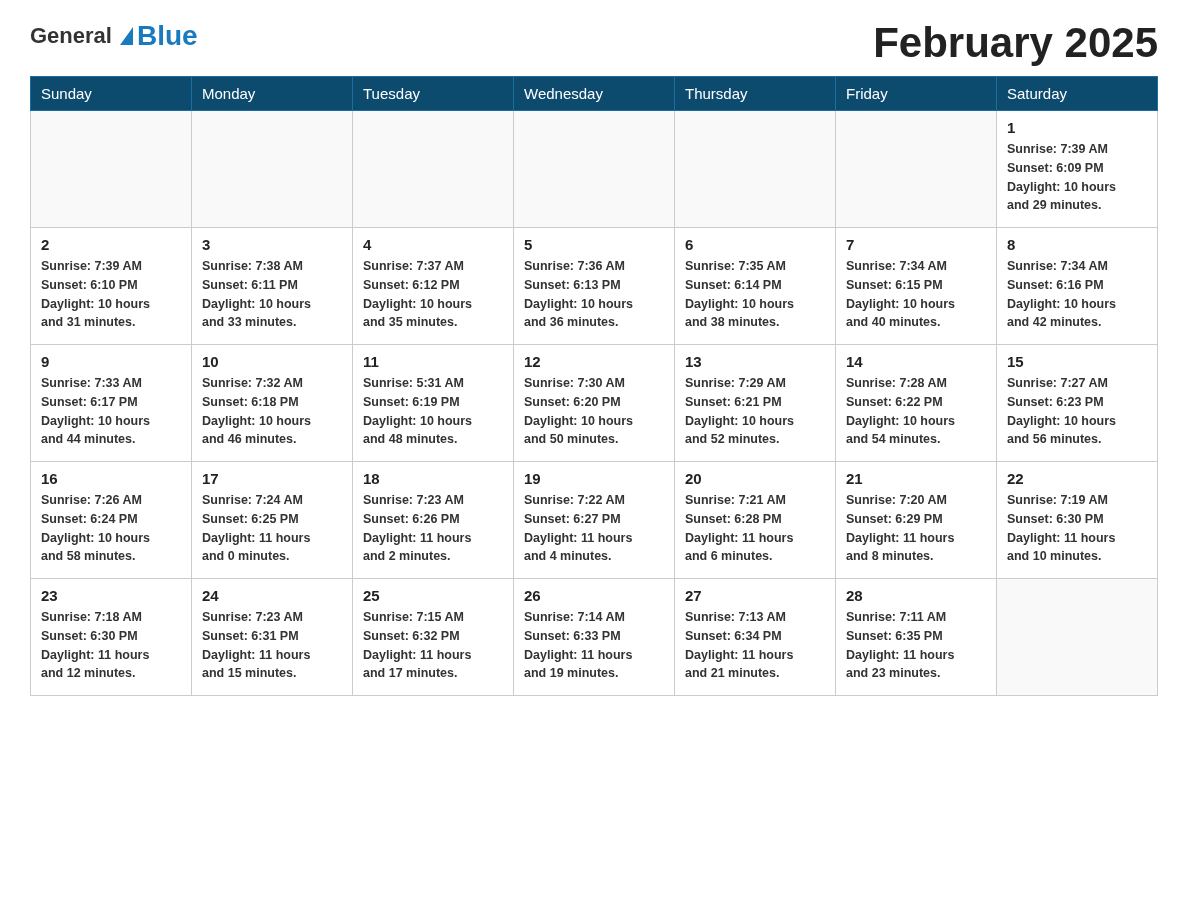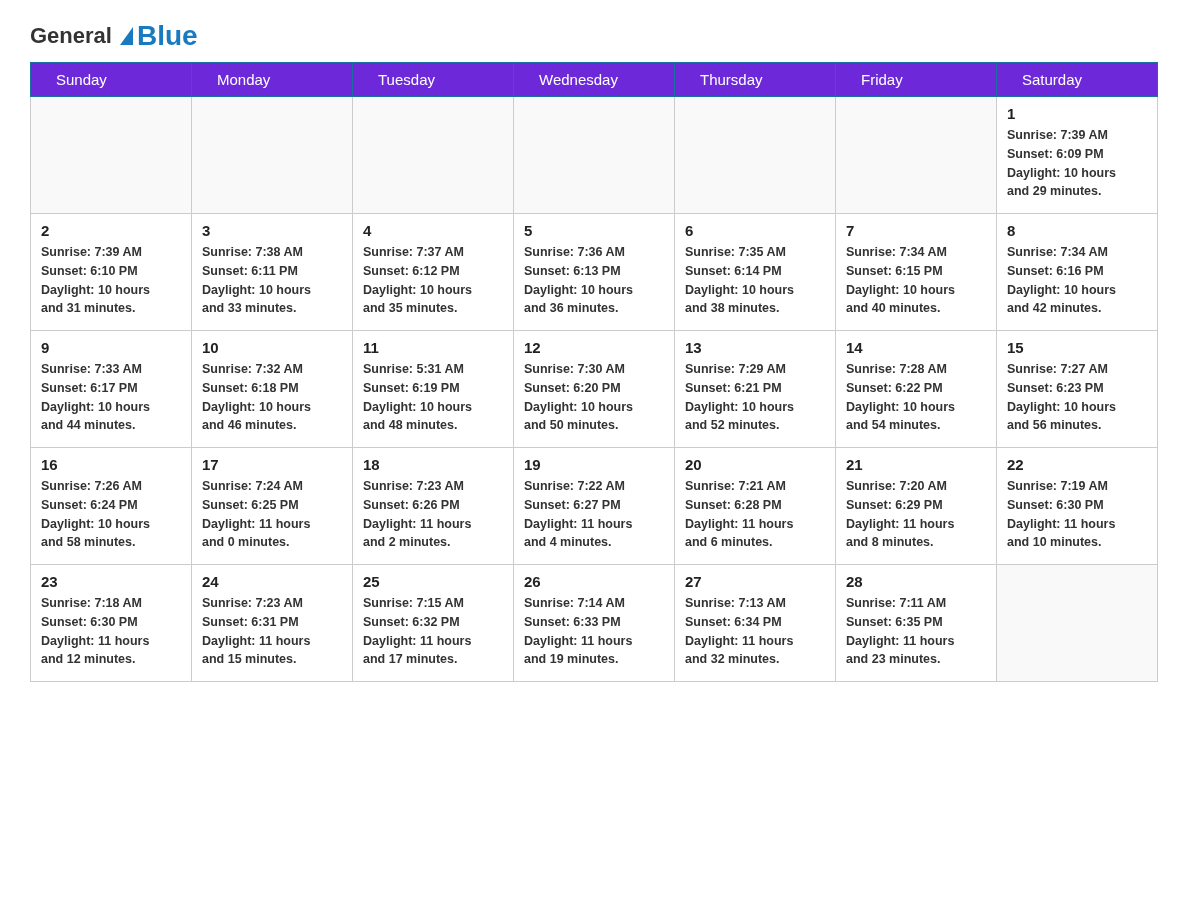--- a/index.html
+++ b/index.html
@@ -45,23 +45,23 @@
       font-size: 18px;
       color: #444;
       margin-top: 4px;
     }
     .calendar-table {
       width: 100%;
       border-collapse: collapse;
       margin-top: 10px;
     }
     .calendar-table th {
-      background-color: #6d28d9;
+      background-color: #0c4a6e;
       color: #fff;
-      padding: 8px 25px;
+      padding: 8px 10px;
       text-align: left;
       font-size: 15px;
       font-weight: normal;
       border: 1px solid #1a6fa0;
     }
     .calendar-table td {
       vertical-align: top;
       padding: 8px 10px;
       border: 1px solid #ccc;
       width: calc(100% / 7);
@@ -99,20 +99,21 @@
 
 <div class="header">
   <div class="logo">
     <span class="logo-text-general">General</span>
     <div style="display:flex; flex-direction:column; align-items:flex-start; margin-left:2px;">
       <div style="width:0; height:0; border-left:13px solid transparent; border-right:0px solid transparent; border-bottom:18px solid #1a7abf; margin-left:2px;"></div>
     </div>
     <span class="logo-text-blue">Blue</span>
   </div>
   <div class="title-block">
+    <div class="calendar-title">February 2025</div>
   </div>
 </div>
 
 <table class="calendar-table">
   <thead>
     <tr>
       <th>Sunday</th>
       <th>Monday</th>
       <th>Tuesday</th>
       <th>Wednesday</th>
@@ -301,21 +302,21 @@
         </td>
         <td>
           <div class="cell-inner">
         <div class="day-number">26</div>
         <div class="day-info"><span>Sunrise: 7:14 AM</span><br><span>Sunset: 6:33 PM</span><br><span>Daylight: 11 hours</span><br><span>and 19 minutes.</span></div>
       </div>
         </td>
         <td>
           <div class="cell-inner">
         <div class="day-number">27</div>
-        <div class="day-info"><span>Sunrise: 7:13 AM</span><br><span>Sunset: 6:34 PM</span><br><span>Daylight: 11 hours</span><br><span>and 32 minutes.</span></div>
+        <div class="day-info"><span>Sunrise: 7:13 AM</span><br><span>Sunset: 6:34 PM</span><br><span>Daylight: 11 hours</span><br><span>and 21 minutes.</span></div>
       </div>
         </td>
         <td>
           <div class="cell-inner">
         <div class="day-number">28</div>
         <div class="day-info"><span>Sunrise: 7:11 AM</span><br><span>Sunset: 6:35 PM</span><br><span>Daylight: 11 hours</span><br><span>and 23 minutes.</span></div>
       </div>
         </td>
         <td class="empty-cell">
           <div class="cell-inner"></div>

